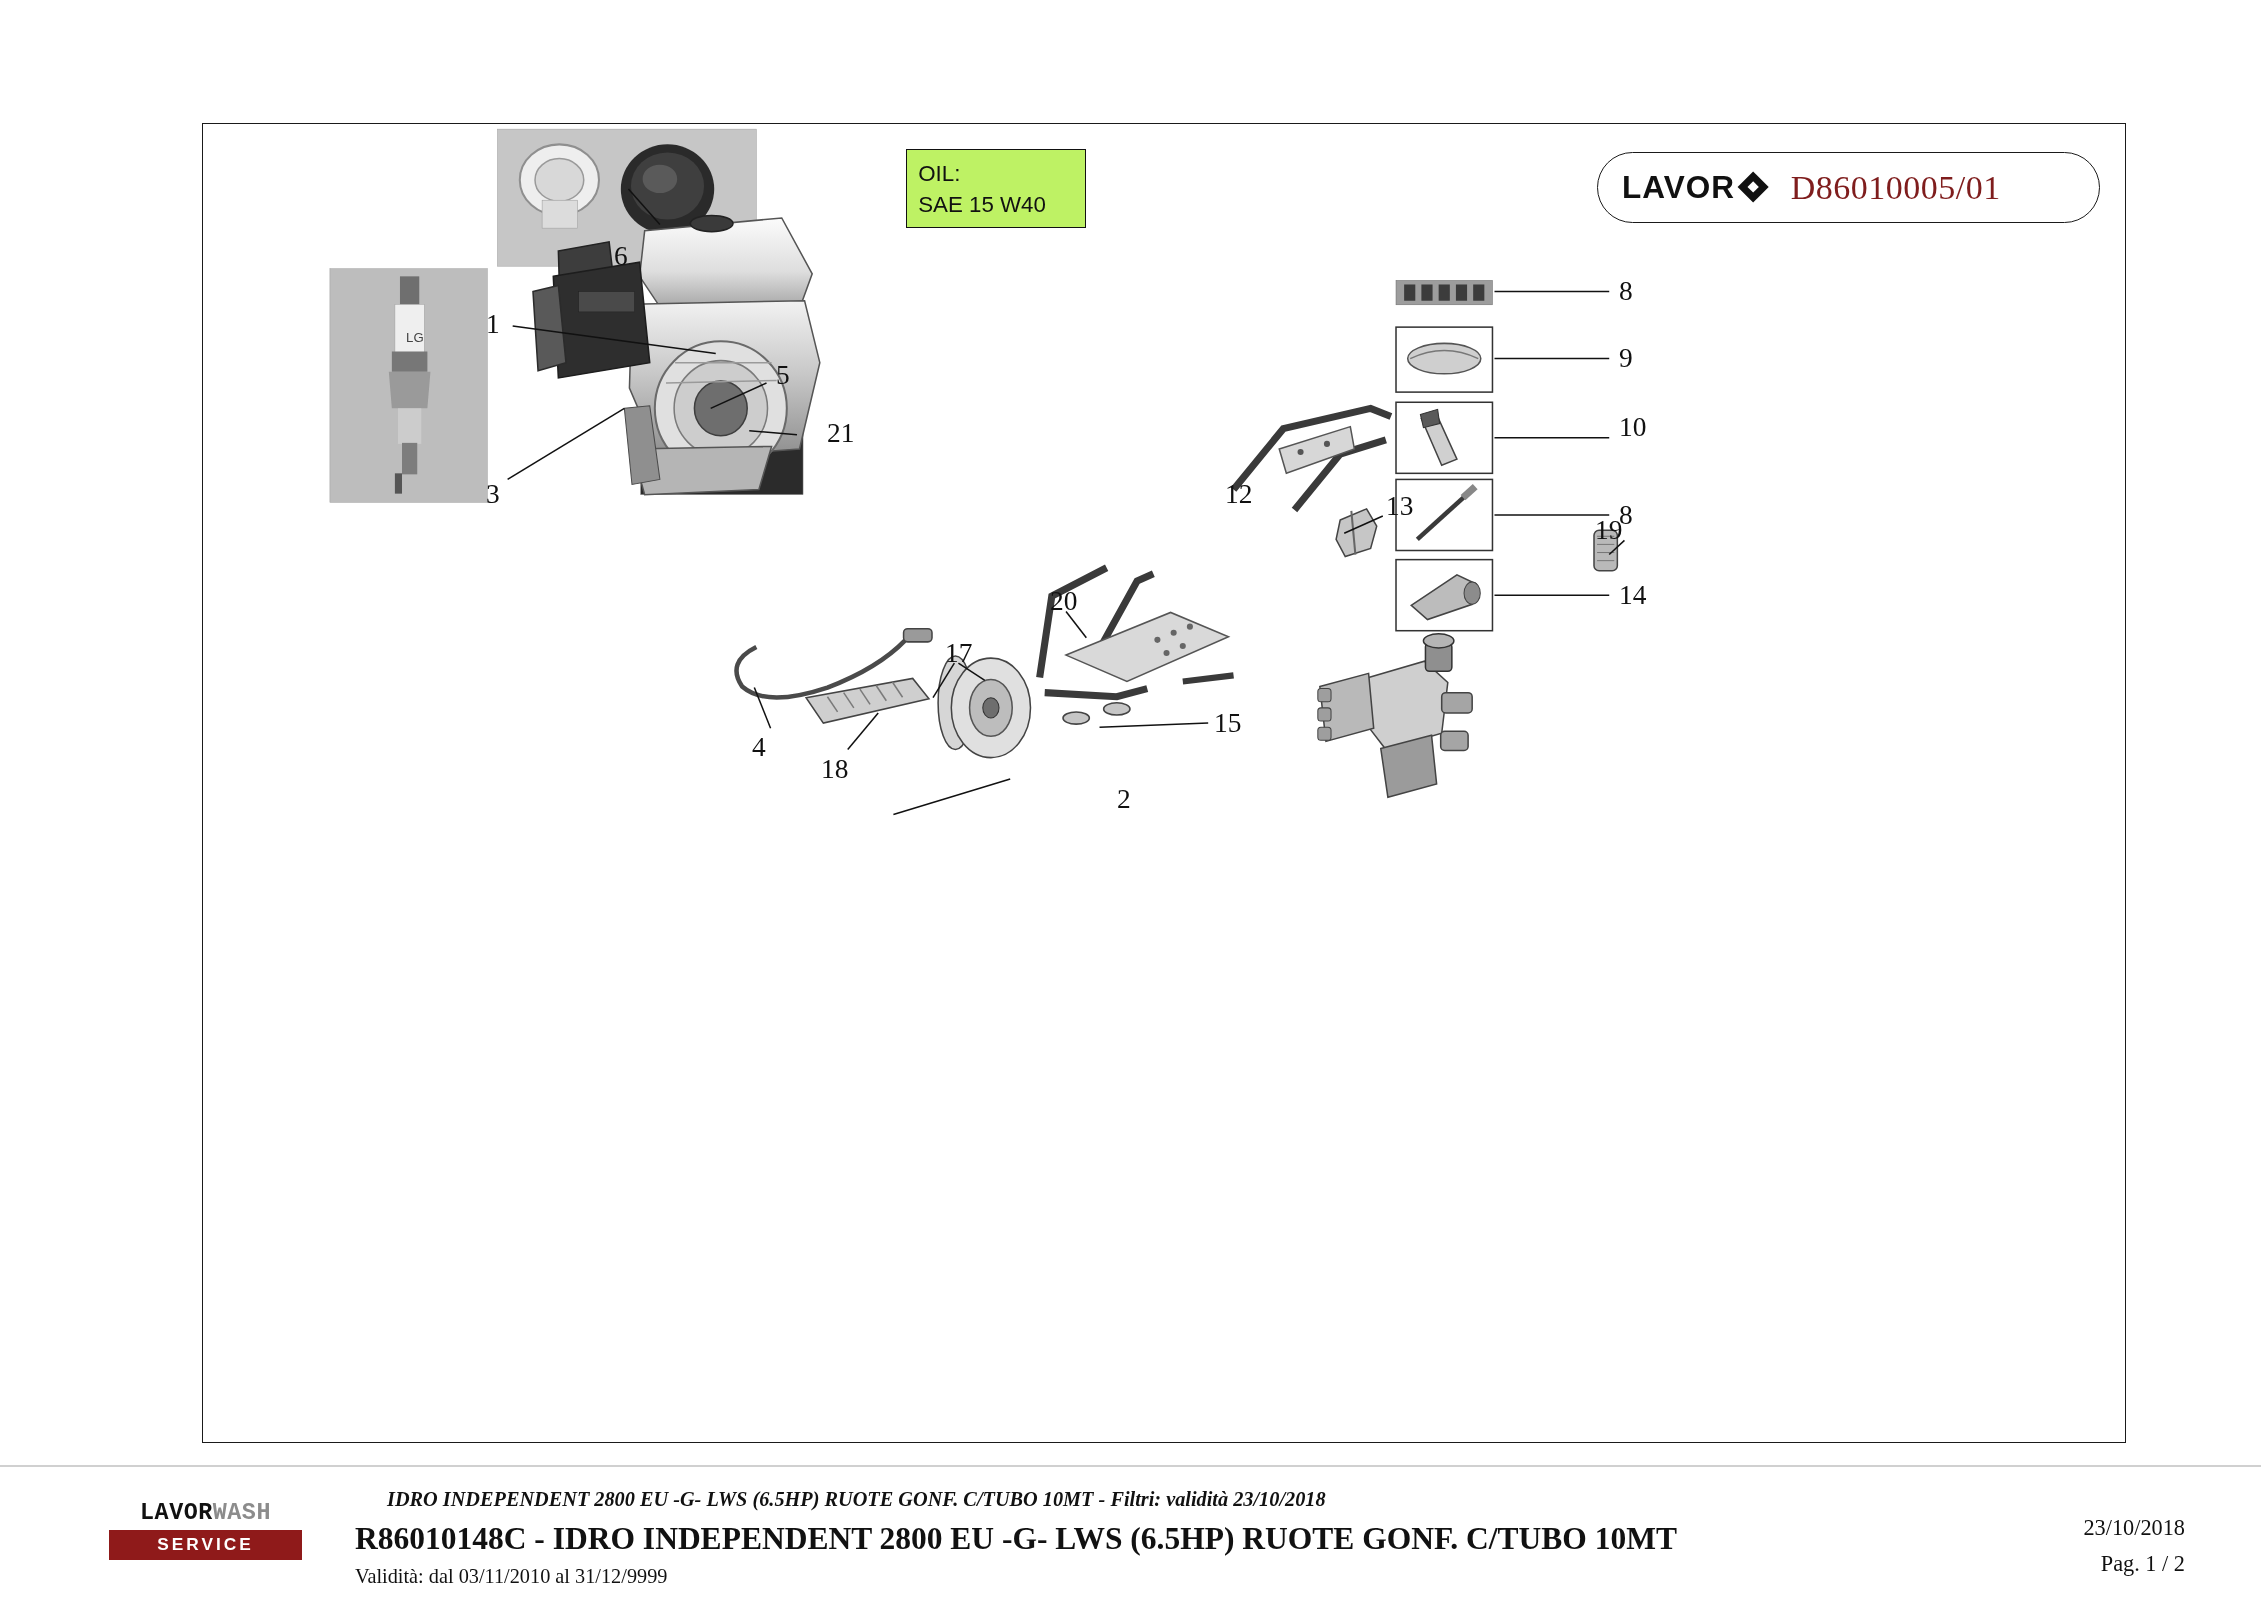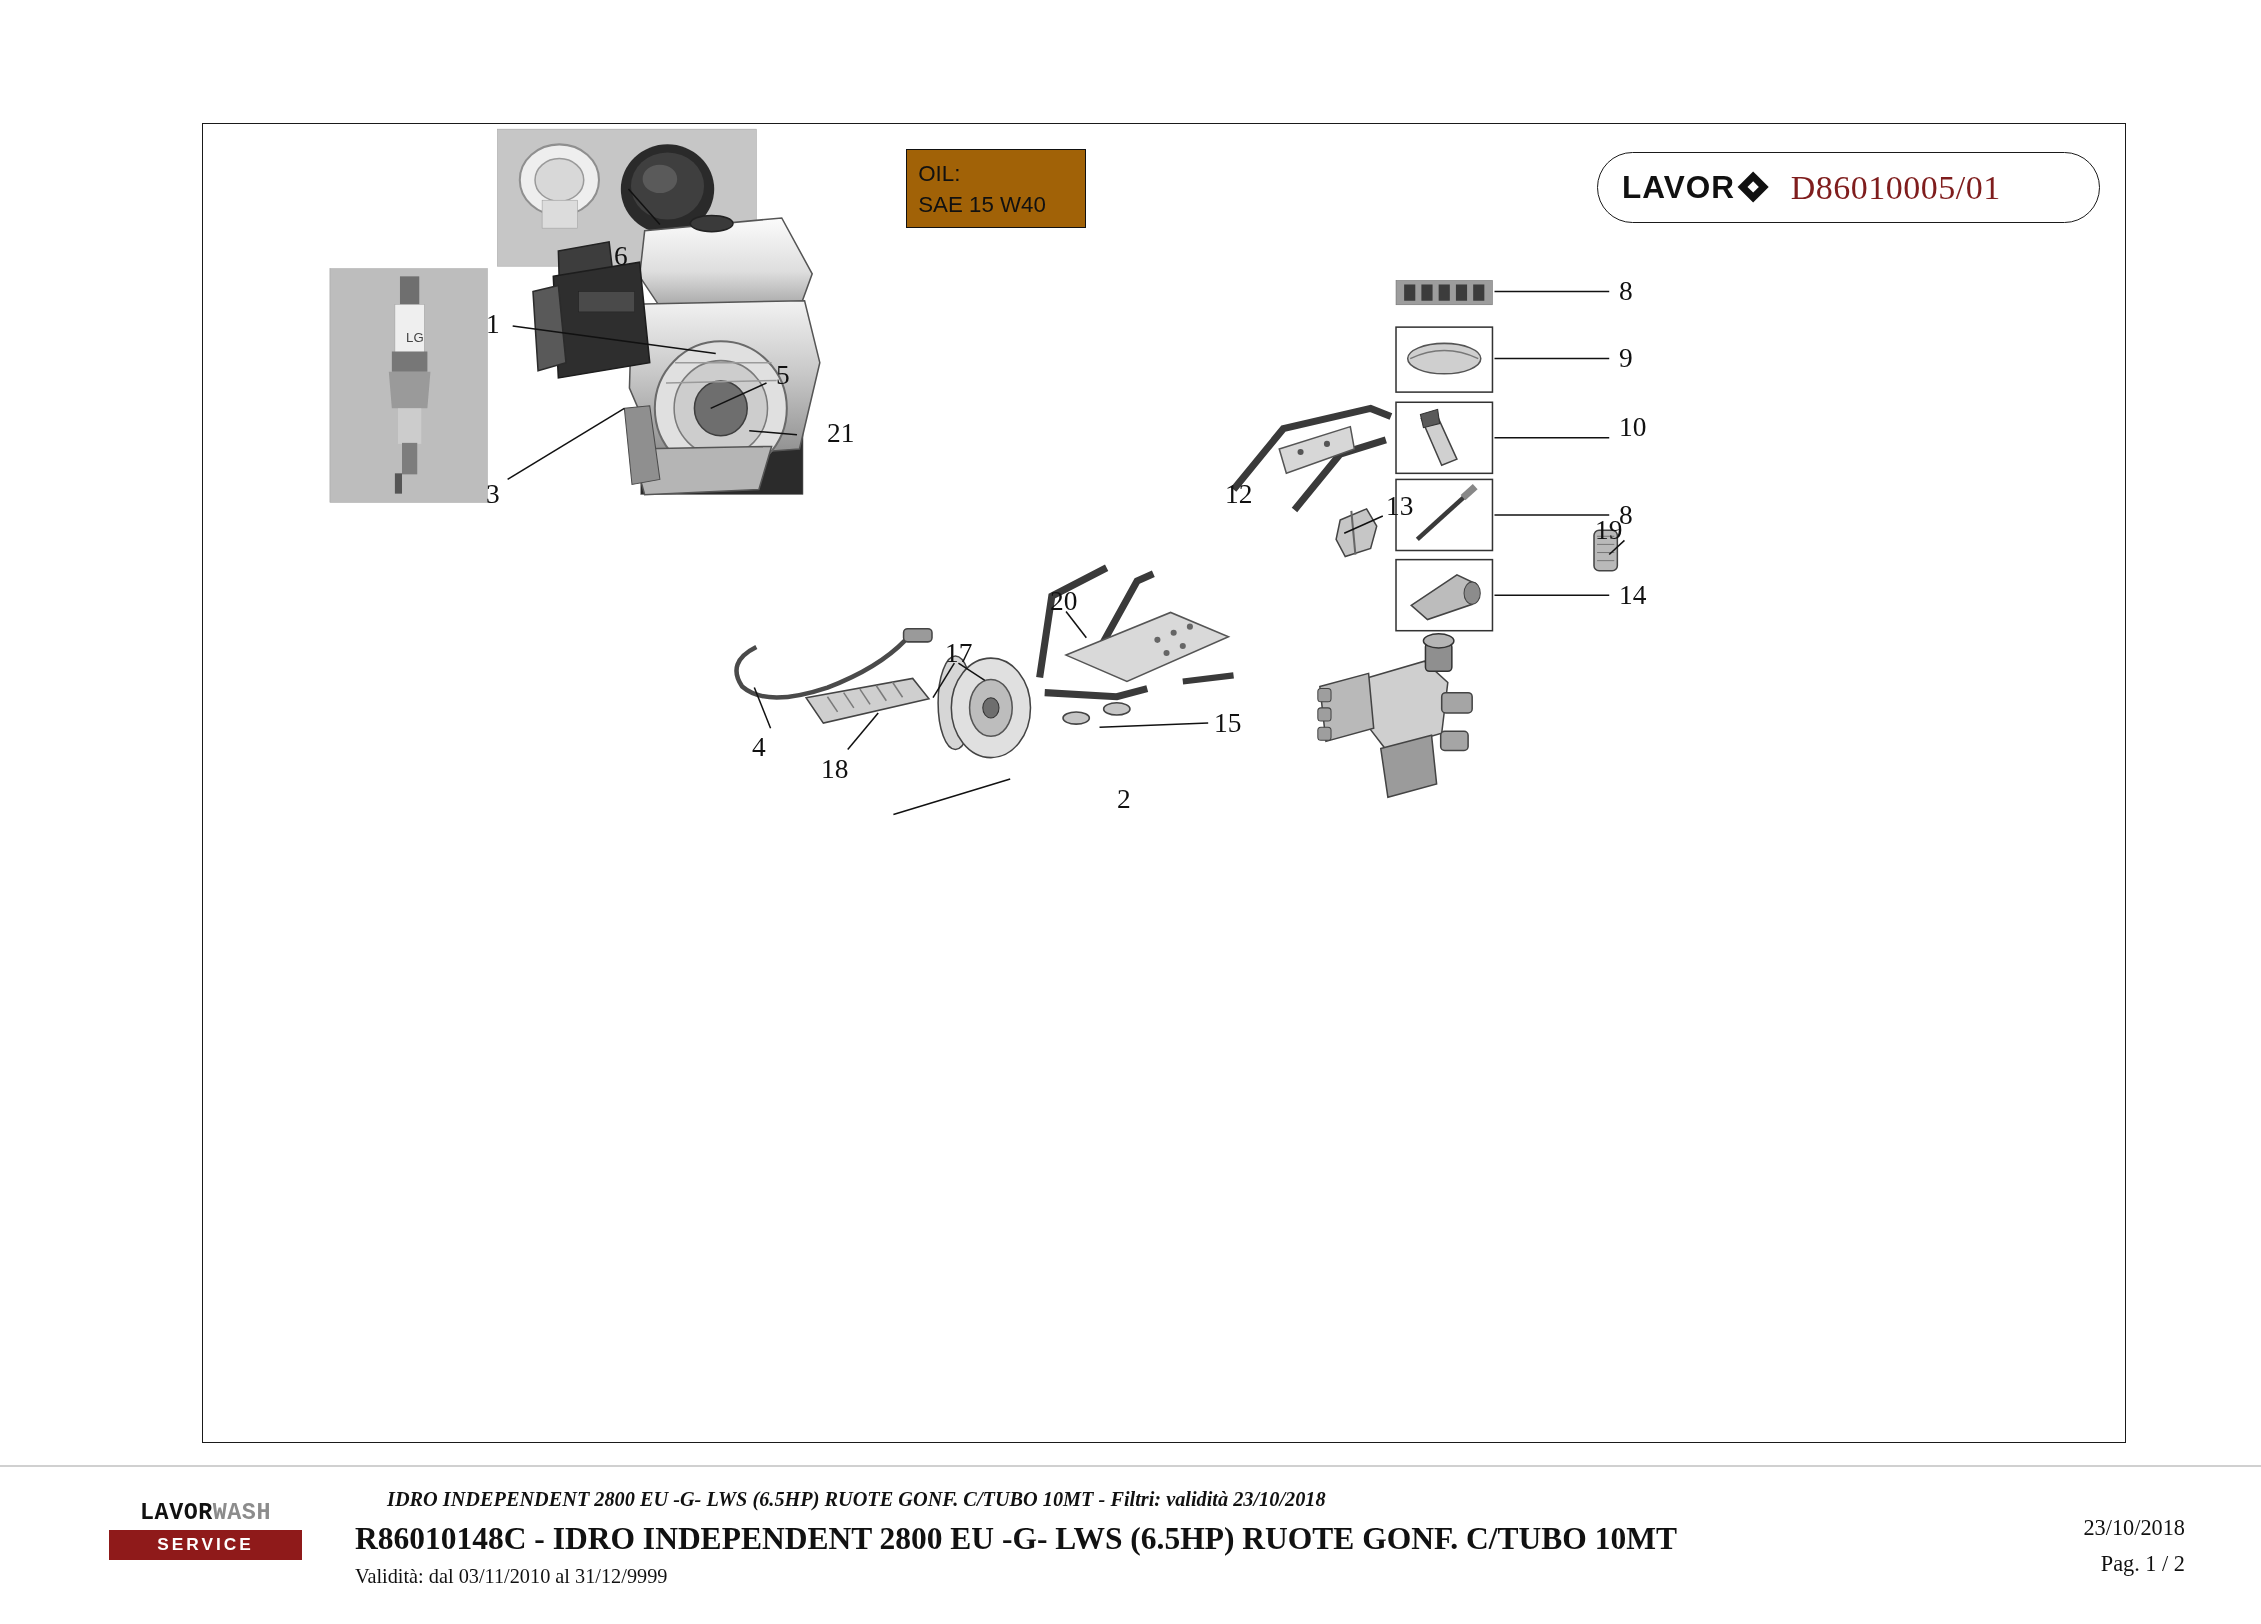--- a/index.html
+++ b/index.html
@@ -85,21 +85,21 @@
   .num {
     position: absolute;
     font-family: "Liberation Serif", serif;
     font-size: 27.4px;
     color: #111;
     white-space: nowrap;
   }
   .oilbox {
     position: absolute;
     border: 1px solid #111;
-    background: #a16207;
+    background: #bef264;
     font-family: "Liberation Sans", sans-serif;
     font-size: 22.3px;
     color: #111;
     line-height: 1.35;
     padding: 9.1px 11.2px;
     box-sizing: border-box;
   }
 
   
   .footer-rule {

